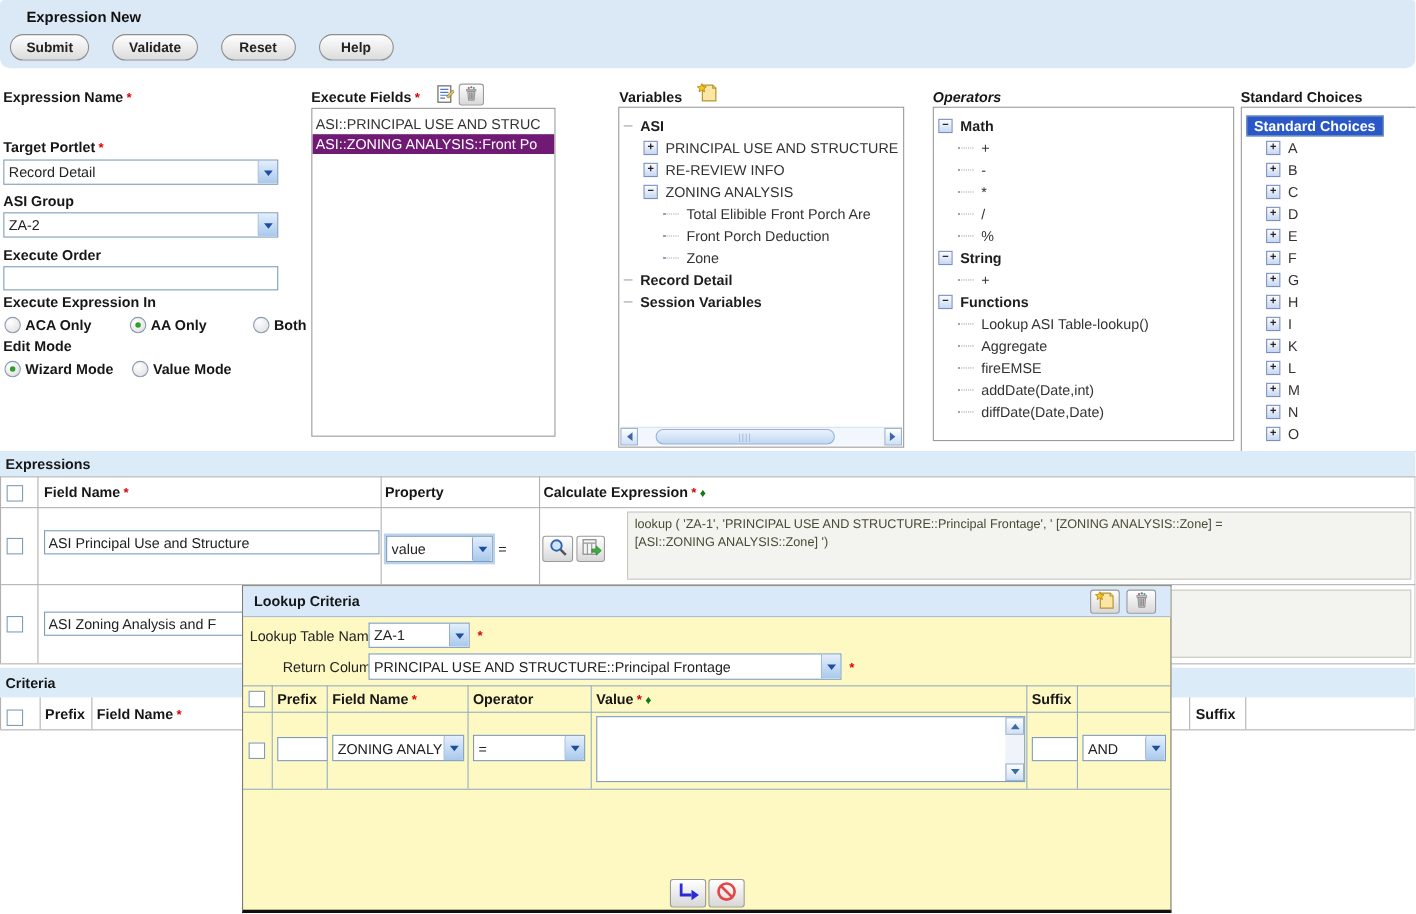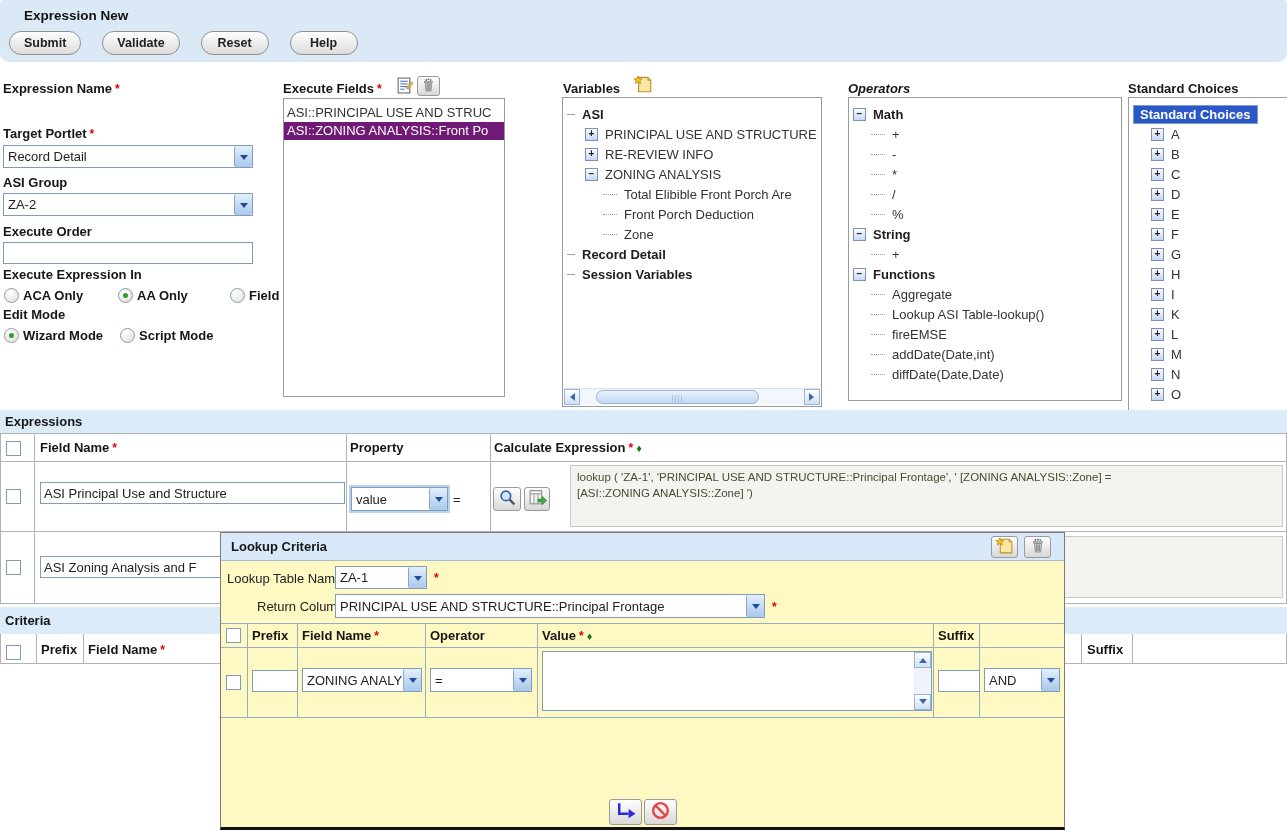--- a/index.html
+++ b/index.html
@@ -118,31 +118,31 @@
   <div class="radio-item" style="left:4px;top:288px;">
     <span class="radio"></span>
     <span class="radlabel">ACA Only</span>
   </div>
   <div class="radio-item" style="left:118px;top:288px;">
     <span class="radio on"></span>
     <span class="radlabel">AA Only</span>
   </div>
   <div class="radio-item" style="left:230px;top:288px;">
     <span class="radio"></span>
-    <span class="radlabel">Field</span>
+    <span class="radlabel">Both</span>
   </div>
 
   <div class="abs lbl" style="left:3px;top:307px;">Edit Mode</div>
   <div class="radio-item" style="left:4px;top:328px;">
     <span class="radio on"></span>
     <span class="radlabel">Wizard Mode</span>
   </div>
   <div class="radio-item" style="left:120px;top:328px;">
     <span class="radio"></span>
-    <span class="radlabel">Script Mode</span>
+    <span class="radlabel">Value Mode</span>
   </div>
 
   <div class="abs lbl" style="left:283px;top:81px;"><span>Execute Fields</span><span class="star">*</span></div>
   <span class="abs" style="left:396px;top:77px;">
     <svg width="17" height="17" viewBox="0 0 16 16">
         <rect x="2" y="1" width="11" height="14" fill="#fff" stroke="#666"></rect>
         <line x1="4" y1="4" x2="11" y2="4" stroke="#4a79c4"></line>
         <line x1="4" y1="6.5" x2="11" y2="6.5" stroke="#4a79c4"></line>
         <line x1="4" y1="9" x2="11" y2="9" stroke="#4a79c4"></line>
         <line x1="4" y1="11.5" x2="8" y2="11.5" stroke="#4a79c4"></line>
@@ -260,25 +260,25 @@
         <div class="trow" style="padding-left: 22px;">
           <span class="tleaf"></span>
           <span class="tlabel">+</span>
         </div>
         <div class="trow" style="padding-left: 4px;">
           <span class="tbox">−</span>
           <span class="tlabel b">Functions</span>
         </div>
         <div class="trow" style="padding-left: 22px;">
           <span class="tleaf"></span>
+          <span class="tlabel">Lookup ASI Table-lookup()</span>
+        </div>
+        <div class="trow" style="padding-left: 22px;">
+          <span class="tleaf"></span>
           <span class="tlabel">Aggregate</span>
-        </div>
-        <div class="trow" style="padding-left: 22px;">
-          <span class="tleaf"></span>
-          <span class="tlabel">Lookup ASI Table-lookup()</span>
         </div>
         <div class="trow" style="padding-left: 22px;">
           <span class="tleaf"></span>
           <span class="tlabel">fireEMSE</span>
         </div>
         <div class="trow" style="padding-left: 22px;">
           <span class="tleaf"></span>
           <span class="tlabel">addDate(Date,int)</span>
         </div>
         <div class="trow" style="padding-left: 22px;">

